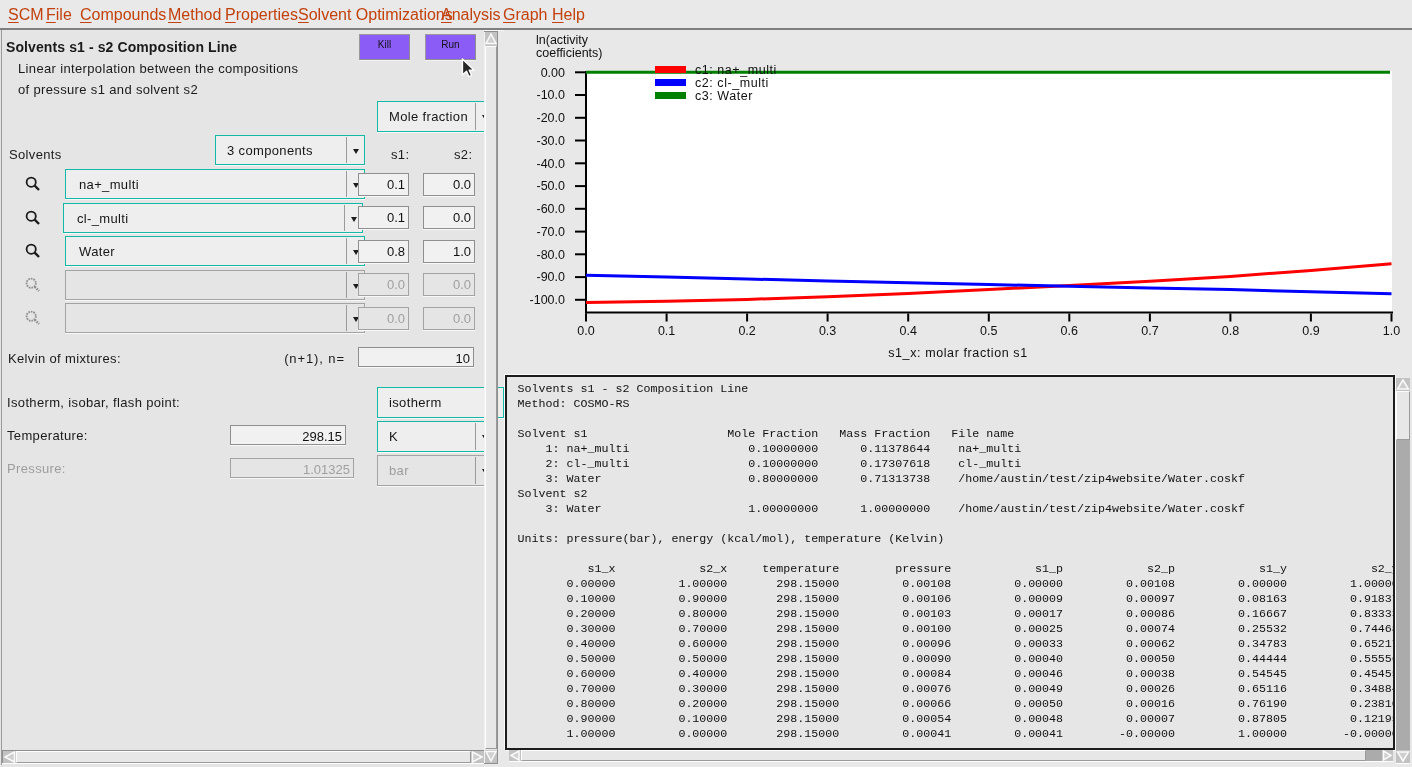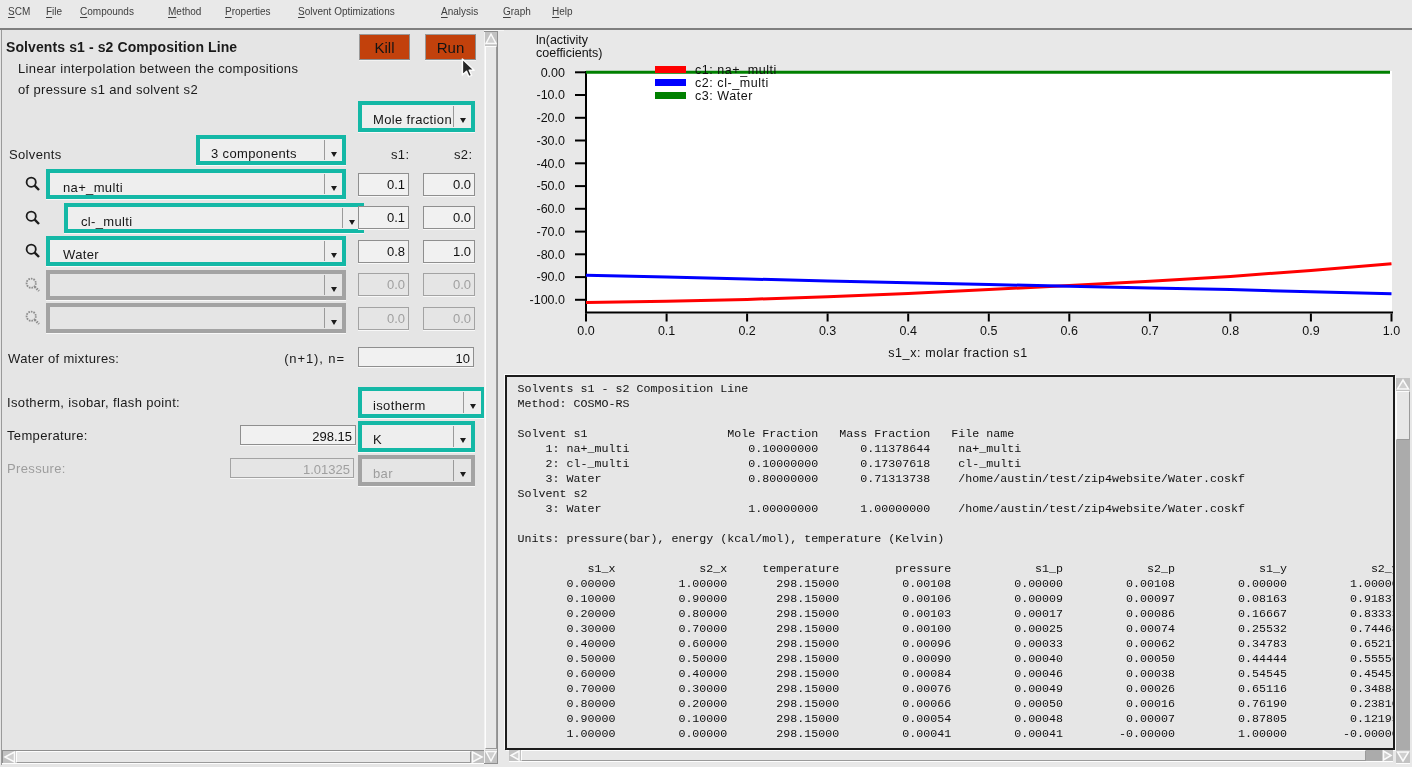--- a/index.html
+++ b/index.html
@@ -3,30 +3,30 @@
 <meta charset="utf-8">
 <style>
 * { margin:0; padding:0; box-sizing:border-box; }
 html,body { width:1412px; height:767px; overflow:hidden; }
 body { font-family:"Liberation Sans", sans-serif; background:#e6e6e6; color:#1a1a1a; }
 #root { position:relative; width:1412px; height:767px; background:#e8e8e8; }
 .abs { position:absolute; }
 
 
 #menubar { position:absolute; left:0; top:0; width:1412px; height:30px; background:#e9e9e9; border-bottom:2px solid #7f7f7f; box-shadow:0 1px 0 #f6f6f6; }
-.mi { position:absolute; top:5.5px; font-size:10px; letter-spacing:0px; color:#404040; white-space:pre; }
+.mi { position:absolute; top:5.5px; font-size:16px; letter-spacing:0px; color:#c2410c; white-space:pre; }
 .mi u { text-decoration-thickness:1px; text-underline-offset:2px; }
 
 
 #left { position:absolute; left:0; top:30px; width:484px; height:737px; background:#e5e5e5; }
 .lbl { position:absolute; font-size:13px; letter-spacing:0.35px; color:#1a1a1a; white-space:pre; }
 .gray { color:#9d9d9d !important; }
-.btn { position:absolute; background:#c2410c; border:1px solid #9a9a9a; border-bottom-color:#8e8e8e; border-right-color:#8e8e8e; box-shadow:0 1px 0 #f2f2f2; font-size:15px; text-align:center; color:#141414; }
+.btn { position:absolute; background:#8b5cf6; border:1px solid #9a9a9a; border-bottom-color:#8e8e8e; border-right-color:#8e8e8e; box-shadow:0 1px 0 #f2f2f2; font-size:10px; text-align:center; color:#141414; }
 .btn span { position:relative; top:4px; }
-.combo { position:absolute; background:#eeeeee; border:4px solid #14b8a6; box-shadow:0 1px 0 #f8f8f8; }
+.combo { position:absolute; background:#eeeeee; border:1px solid #14b8a6; box-shadow:0 1px 0 #f8f8f8;margin-left:19px; }
 .combo .ctext { position:absolute; left:11px; font-size:13px; letter-spacing:0.35px; color:#161616; white-space:pre; }
 .combo .sep { position:absolute; right:17px; top:1px; bottom:1px; width:1px; background:#9a9a9a; }
 .combo .arr { position:absolute; right:5.5px; width:0; height:0; border-left:3.8px solid transparent; border-right:3.8px solid transparent; border-top:5.7px solid #1c1c1c; }
 .combo.dis { background:#e5e5e5; border-color:#a3a3a3; }
 .combo.dis .ctext { color:#9d9d9d; }
 .entry { position:absolute; line-height:21px; background:#f1f1f1; border:1px solid #8f8f8f; box-shadow:0 1px 0 #f8f8f8; font-size:13px; color:#111; text-align:right; padding-right:3px; white-space:pre; }
 .entry.dis { background:#e5e5e5; color:#a0a0a0; border-color:#a3a3a3; }
 
 
 .sbbox { position:absolute; background:#c2c2c2; }
@@ -82,21 +82,21 @@
       <div class="ctext" style="left:13px; top:7px;">na+_multi</div>
       <div class="sep"></div>
       <div class="arr" style="top:13px;"></div>
     </div>
   <div class="entry" style="left:358px; top:172.5px; width:51px; height:23px;">0.1</div>
   <div class="entry" style="left:423px; top:172.5px; width:52px; height:23px;">0.0</div>
   <svg class="abs" style="left:24px; top:208.5px;" width="18" height="18" viewBox="0 0 18 18">
       <circle cx="7.2" cy="7.2" r="4.6" fill="none" stroke="#1c1c1c" stroke-width="1.8"></circle>
       <line x1="10.7" y1="10.7" x2="15" y2="15" stroke="#1c1c1c" stroke-width="2.4"></line>
     </svg>
-  <div class="combo" style="left:64px; top:202.5px; width:300px; height:30px;">
+  <div class="combo" style="left:44px; top:202.5px; width:300px; height:30px;">
       <div class="ctext" style="left:13px; top:7px;">cl-_multi</div>
       <div class="sep"></div>
       <div class="arr" style="top:13px;"></div>
     </div>
   <div class="entry" style="left:358px; top:206px; width:51px; height:23px;">0.1</div>
   <div class="entry" style="left:423px; top:206px; width:52px; height:23px;">0.0</div>
   <svg class="abs" style="left:24px; top:242px;" width="18" height="18" viewBox="0 0 18 18">
       <circle cx="7.2" cy="7.2" r="4.6" fill="none" stroke="#1c1c1c" stroke-width="1.8"></circle>
       <line x1="10.7" y1="10.7" x2="15" y2="15" stroke="#1c1c1c" stroke-width="2.4"></line>
     </svg>
@@ -123,32 +123,32 @@
       <line x1="10.7" y1="10.7" x2="15" y2="15" stroke="#8d8d8d" stroke-width="2.4" stroke-dasharray="1.6,1"></line>
     </svg>
   <div class="combo dis" style="left:46px; top:303px; width:300px; height:30px;">
       <div class="ctext" style="left:13px; top:7px;"></div>
       <div class="sep"></div>
       <div class="arr" style="top:13px;"></div>
     </div>
   <div class="entry dis" style="left:358px; top:306.5px; width:51px; height:23px;">0.0</div>
   <div class="entry dis" style="left:423px; top:306.5px; width:52px; height:23px;">0.0</div>
 
-  <div class="lbl" style="left:8px; top:351px;">Water of mixtures:</div>
+  <div class="lbl" style="left:8px; top:351px;">Kelvin of mixtures:</div>
   <div class="lbl" style="right:1067px; top:351px; letter-spacing:0.9px;">(n+1), n=</div>
   <div class="entry" style="left:358px; top:347px; width:116px; height:20px;">10</div>
 
   <div class="lbl" style="left:7px; top:395px;">Isotherm, isobar, flash point:</div>
   <div class="combo" style="left:358px; top:387px; width:127px; height:31px;">
     <div class="ctext" style="top:7px;">isotherm</div>
       <div class="sep"></div>
       <div class="arr" style="top:13px;"></div>
   </div>
   <div class="lbl" style="left:7px; top:428px;">Temperature:</div>
-  <div class="entry" style="left:230px; top:425px; width:116px; height:20px;margin-left:10px;">298.15</div>
+  <div class="entry" style="left:230px; top:425px; width:116px; height:20px;">298.15</div>
   <div class="combo" style="left:358px; top:421px; width:117px; height:31px;">
     <div class="ctext" style="top:7px;">K</div>
       <div class="sep"></div>
       <div class="arr" style="top:13px;"></div>
   </div>
   <div class="lbl gray" style="left:7px; top:461px;">Pressure:</div>
   <div class="entry dis" style="left:230px; top:458px; width:124px; height:20px;">1.01325</div>
   <div class="combo dis" style="left:358px; top:455px; width:117px; height:31px;">
     <div class="ctext" style="top:7px;">bar</div>
       <div class="sep"></div>

